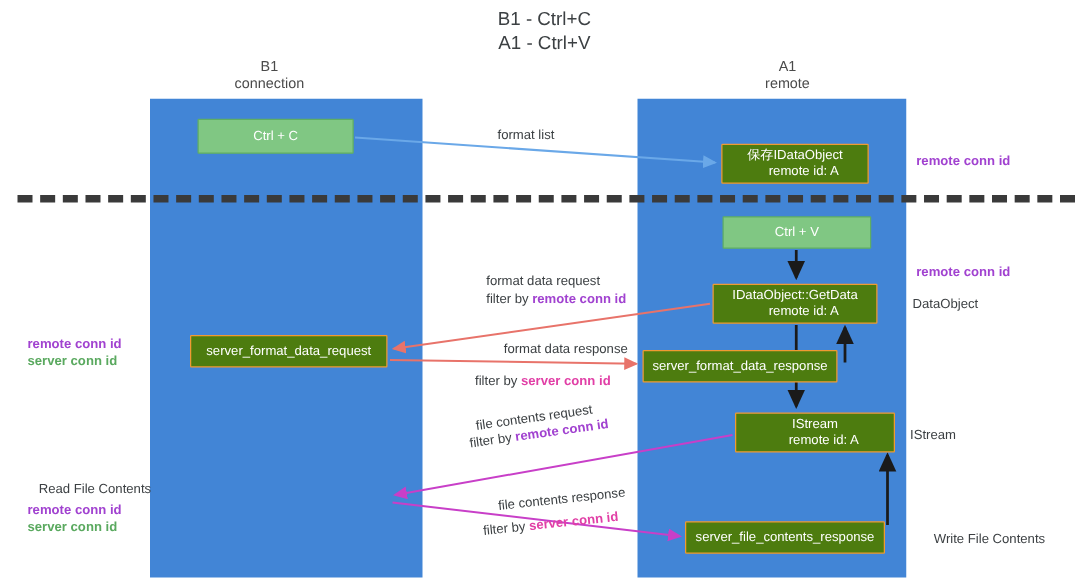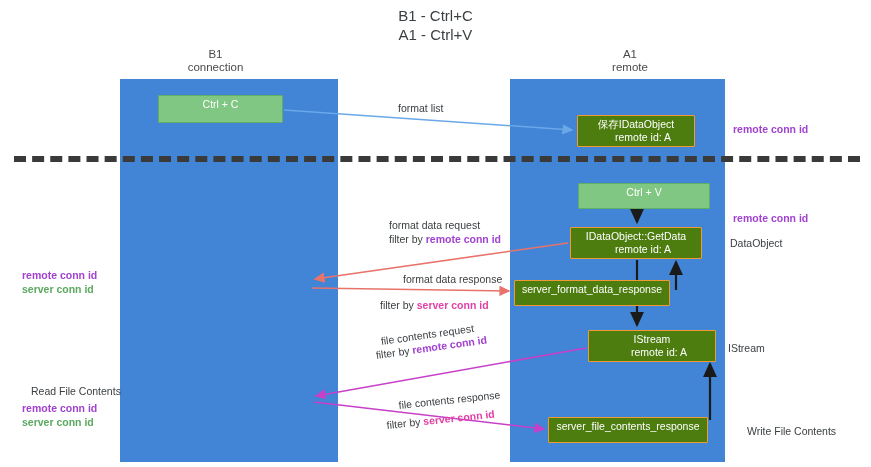--- a/index.html
+++ b/index.html
@@ -39,34 +39,34 @@
   
   #divider{
     left:14px;top:156px;width:846px;height:0;
     border-top:6px dashed #3a3a3a;
   }
 
   
   .box{
     box-sizing:border-box;
     display:flex;flex-direction:column;
-    align-items:center;justify-content:flex-start;
+    align-items:center;justify-content:center;
     color:#ffffff;
     font-size:10.5px;line-height:13px;
     text-align:center;
     border-radius:1px;
     padding:2px 4px;
   }
   .green{background:#80c783;border:1px solid #5fae63;}
   .orange{background:#4d7c0f;border:1px solid #f09a33;}
   .box .l2{font-size:10.5px;padding-left:14px;}
 
   #box-ctrlc{left:158px;top:95px;width:125px;height:28px;}
   #box-save {left:577px;top:115px;width:118px;height:32px;}
-  #box-ctrlv{left:578px;top:183px;width:132px;height:26px;}
+  #box-ctrlv{left:578px;top:173px;width:119px;height:26px;}
   #box-getdata{left:570px;top:227px;width:132px;height:32px;}
   #box-sfdreq{left:152px;top:268px;width:158px;height:26px;}
   #box-sfdres{left:514px;top:280px;width:156px;height:26px;}
   #box-istream{left:588px;top:330px;width:128px;height:32px;}
   #box-sfcreq{left:150px;top:384px;width:162px;height:26px;}
   #box-sfcres{left:548px;top:417px;width:160px;height:26px;}
 
   
   .ann{font-size:10.5px;line-height:14px;font-weight:bold;}
   .ann.plain{font-weight:normal;color:#3c4043;}
@@ -164,20 +164,23 @@
 
   <div class="abs box green" id="box-ctrlv">
     <div>Ctrl + V</div>
   </div>
 
   <div class="abs box orange" id="box-getdata">
     <div>IDataObject::GetData</div>
     <div class="l2">remote id: A</div>
   </div>
 
+  <div class="abs box orange" id="box-sfdreq">
+    <div>server_format_data_request</div>
+  </div>
 
   <div class="abs box orange" id="box-sfdres">
     <div>server_format_data_response</div>
   </div>
 
   <div class="abs box orange" id="box-istream">
     <div>IStream</div>
     <div class="l2">remote id: A</div>
   </div>
 

